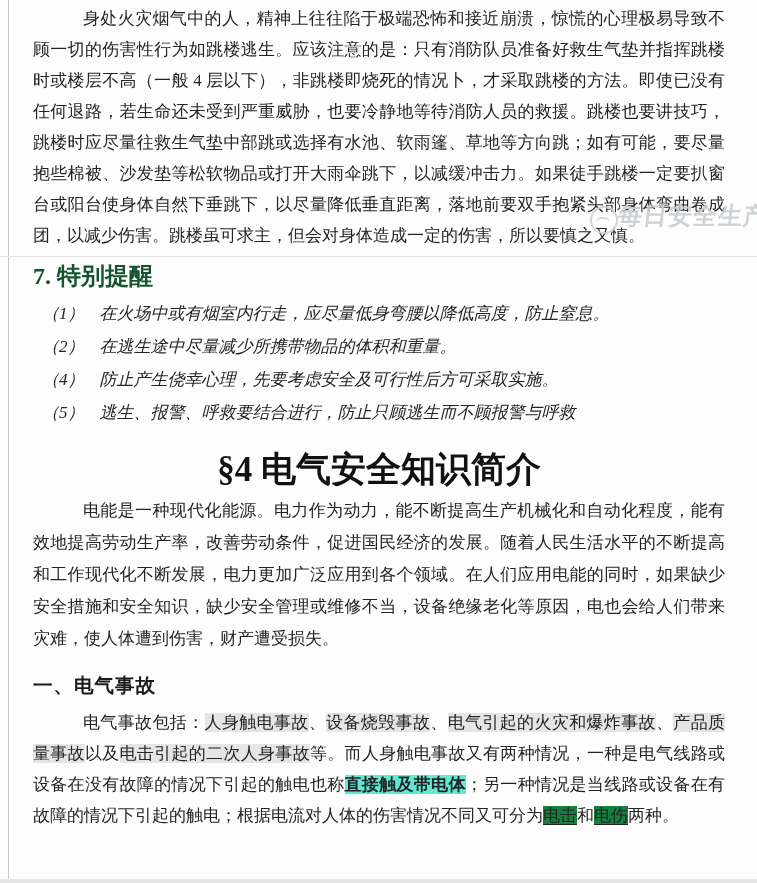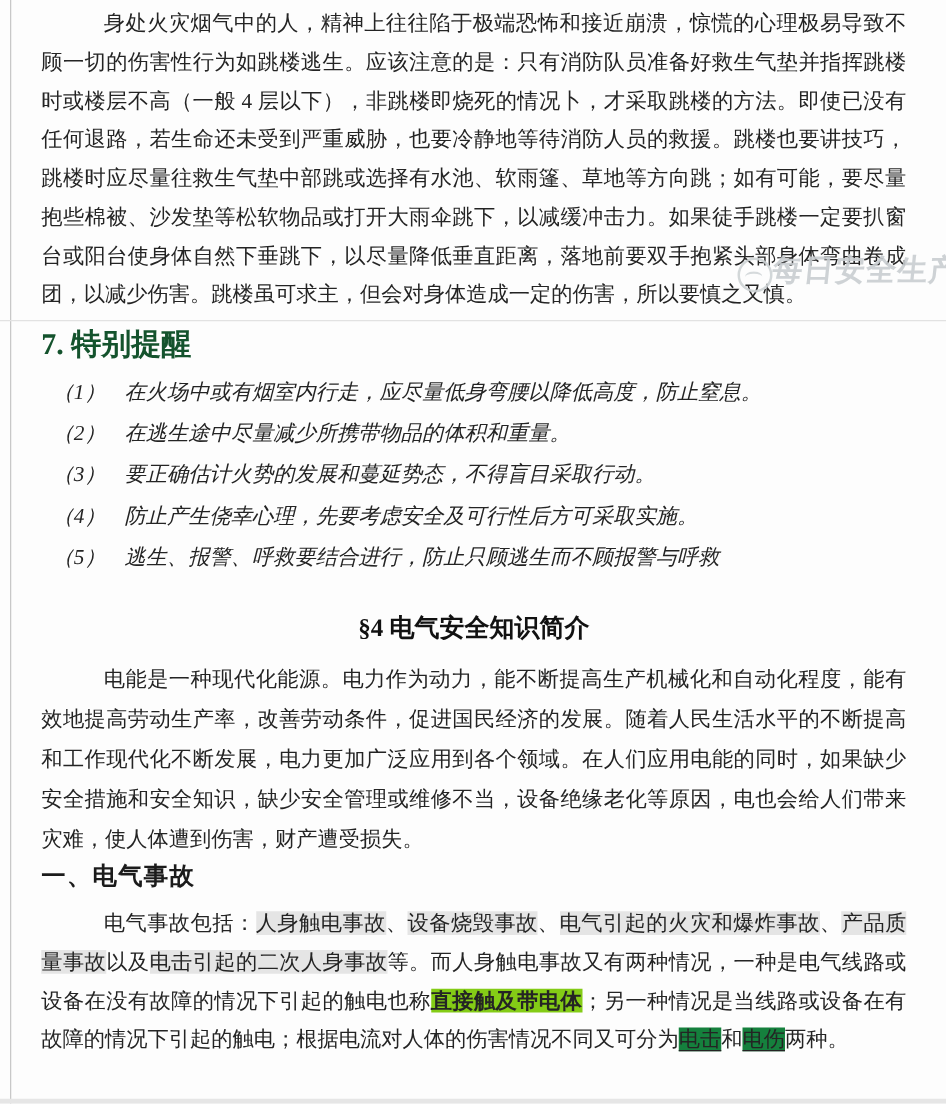--- a/index.html
+++ b/index.html
@@ -69,39 +69,39 @@
   .li {
     font-size: 17px;
     line-height: 33px;
     padding-left: 9px;
     white-space: nowrap;
     font-style: italic;
   }
   .li .num { margin-right: 15px; }
   .sec-title {
     margin: 22px 0 0 0;
-    font-size: 20px;
+    font-size: 35px;
     line-height: 38px;
     font-weight: bold;
     text-align: center;
     color: #111;
   }
   .p2 { margin-top: 6px; line-height: 32px; }
   .sub-h {
-    margin: 0 0 0 0;
+    margin: 17px 0 0 0;
     font-size: 19.5px;
     line-height: 28px;
     font-weight: bold;
     color: #1b1b1b;
   }
   .sub-h .sub-h-label { letter-spacing: 1px; }
   .p3 { margin-top: 7px; line-height: 31px; }
   .seg.normal { background: transparent; }
   .seg.hl { background: #e5e5e5; }
-  .seg.hl-bold { background: #84cc16; font-weight: bold; }
+  .seg.hl-bold { background: #5eead4; font-weight: bold; }
   .seg.hl-u { background: #15803d; text-decoration: underline; text-underline-offset: 3px; }
   .watermark {
     position: absolute;
     left: 590px;
     top: 198px;
     z-index: 5;
     display: flex;
     align-items: center;
     color: #c9ced1;
     opacity: 0.9;
@@ -154,23 +154,20 @@
   <h3 class="h-reminder">7. 特别提醒</h3>
 
   <div class="list">
     <div class="li">
       <span class="num">（1）</span><span>在火场中或有烟室内行走，应尽量低身弯腰以降低高度，防止窒息。</span>
     </div>
     <div class="li">
       <span class="num">（2）</span><span>在逃生途中尽量减少所携带物品的体积和重量。</span>
     </div>
     <div class="li">
-      <span class="num">（3）</span><span>要正确估计火势的发展和蔓延势态，不得盲目采取行动。</span>
-    </div>
-    <div class="li">
       <span class="num">（4）</span><span>防止产生侥幸心理，先要考虑安全及可行性后方可采取实施。</span>
     </div>
     <div class="li">
       <span class="num">（5）</span><span>逃生、报警、呼救要结合进行，防止只顾逃生而不顾报警与呼救</span>
     </div>
   </div>
 
   <h1 class="sec-title">§4 电气安全知识简介</h1>
 
   <p class="body-p p2">电能是一种现代化能源。电力作为动力，能不断提高生产机械化和自动化程度，能有效地提高劳动生产率，改善劳动条件，促进国民经济的发展。随着人民生活水平的不断提高和工作现代化不断发展，电力更加广泛应用到各个领域。在人们应用电能的同时，如果缺少安全措施和安全知识，缺少安全管理或维修不当，设备绝缘老化等原因，电也会给人们带来灾难，使人体遭到伤害，财产遭受损失。</p>

